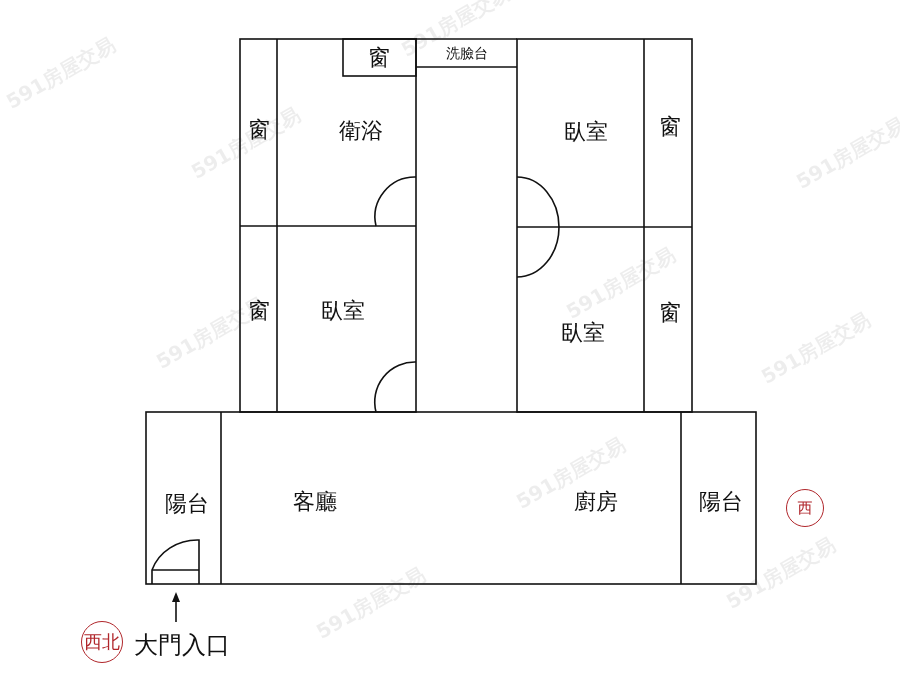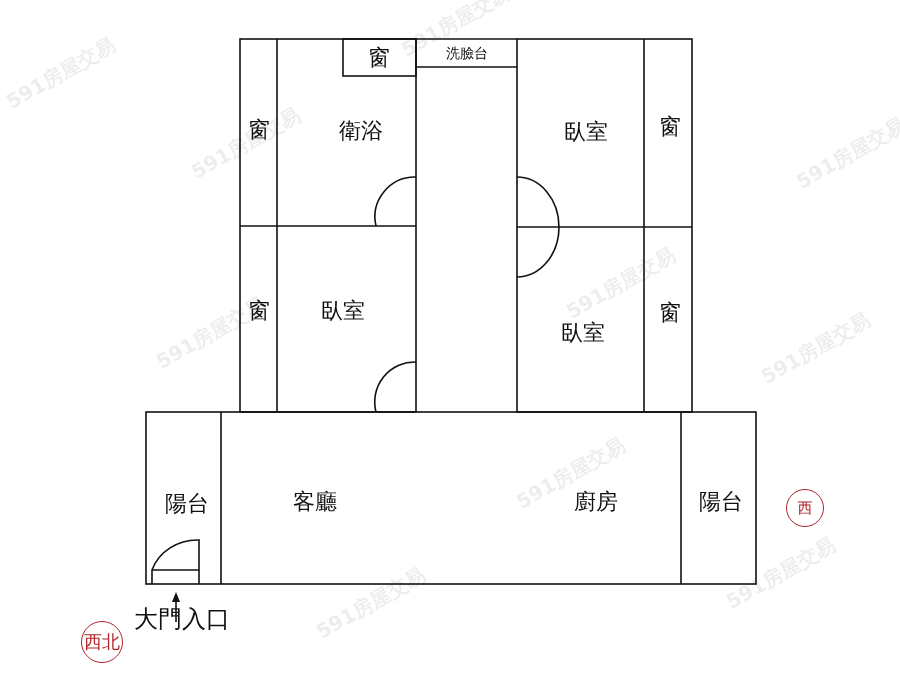--- a/index.html
+++ b/index.html
@@ -67,20 +67,20 @@
 <div class="lbl big" style="left:670px;top:127px;">窗</div>
 <div class="lbl big" style="left:259px;top:311px;">窗</div>
 <div class="lbl big" style="left:343px;top:311px;">臥室</div>
 <div class="lbl big" style="left:583px;top:333px;">臥室</div>
 <div class="lbl big" style="left:670px;top:313px;">窗</div>
 <div class="lbl big" style="left:187px;top:504px;">陽台</div>
 <div class="lbl big" style="left:315px;top:502px;text-align:center;">客廳</div>
 <div class="lbl big" style="left:596px;top:502px;font-family:Liberation Serif, serif;">廚房</div>
 <div class="lbl big" style="left:721px;top:502px;">陽台</div>
 
-<div class="lbl big" style="left:182px;top:619px;font-size:24px;font-family:Liberation Mono, monospace;">大門入口</div>
+<div class="lbl big" style="left:182px;top:645px;font-size:24px;font-family:Liberation Mono, monospace;">大門入口</div>
 
 <div class="compass" style="left:805px;top:508px;width:36px;height:36px;">
     <span>西</span>
   </div>
 <div class="compass" style="left:102px;top:642px;width:40px;height:40px;font-size:18px;">
     <span>西北</span>
   </div>
 
 </body></html>

